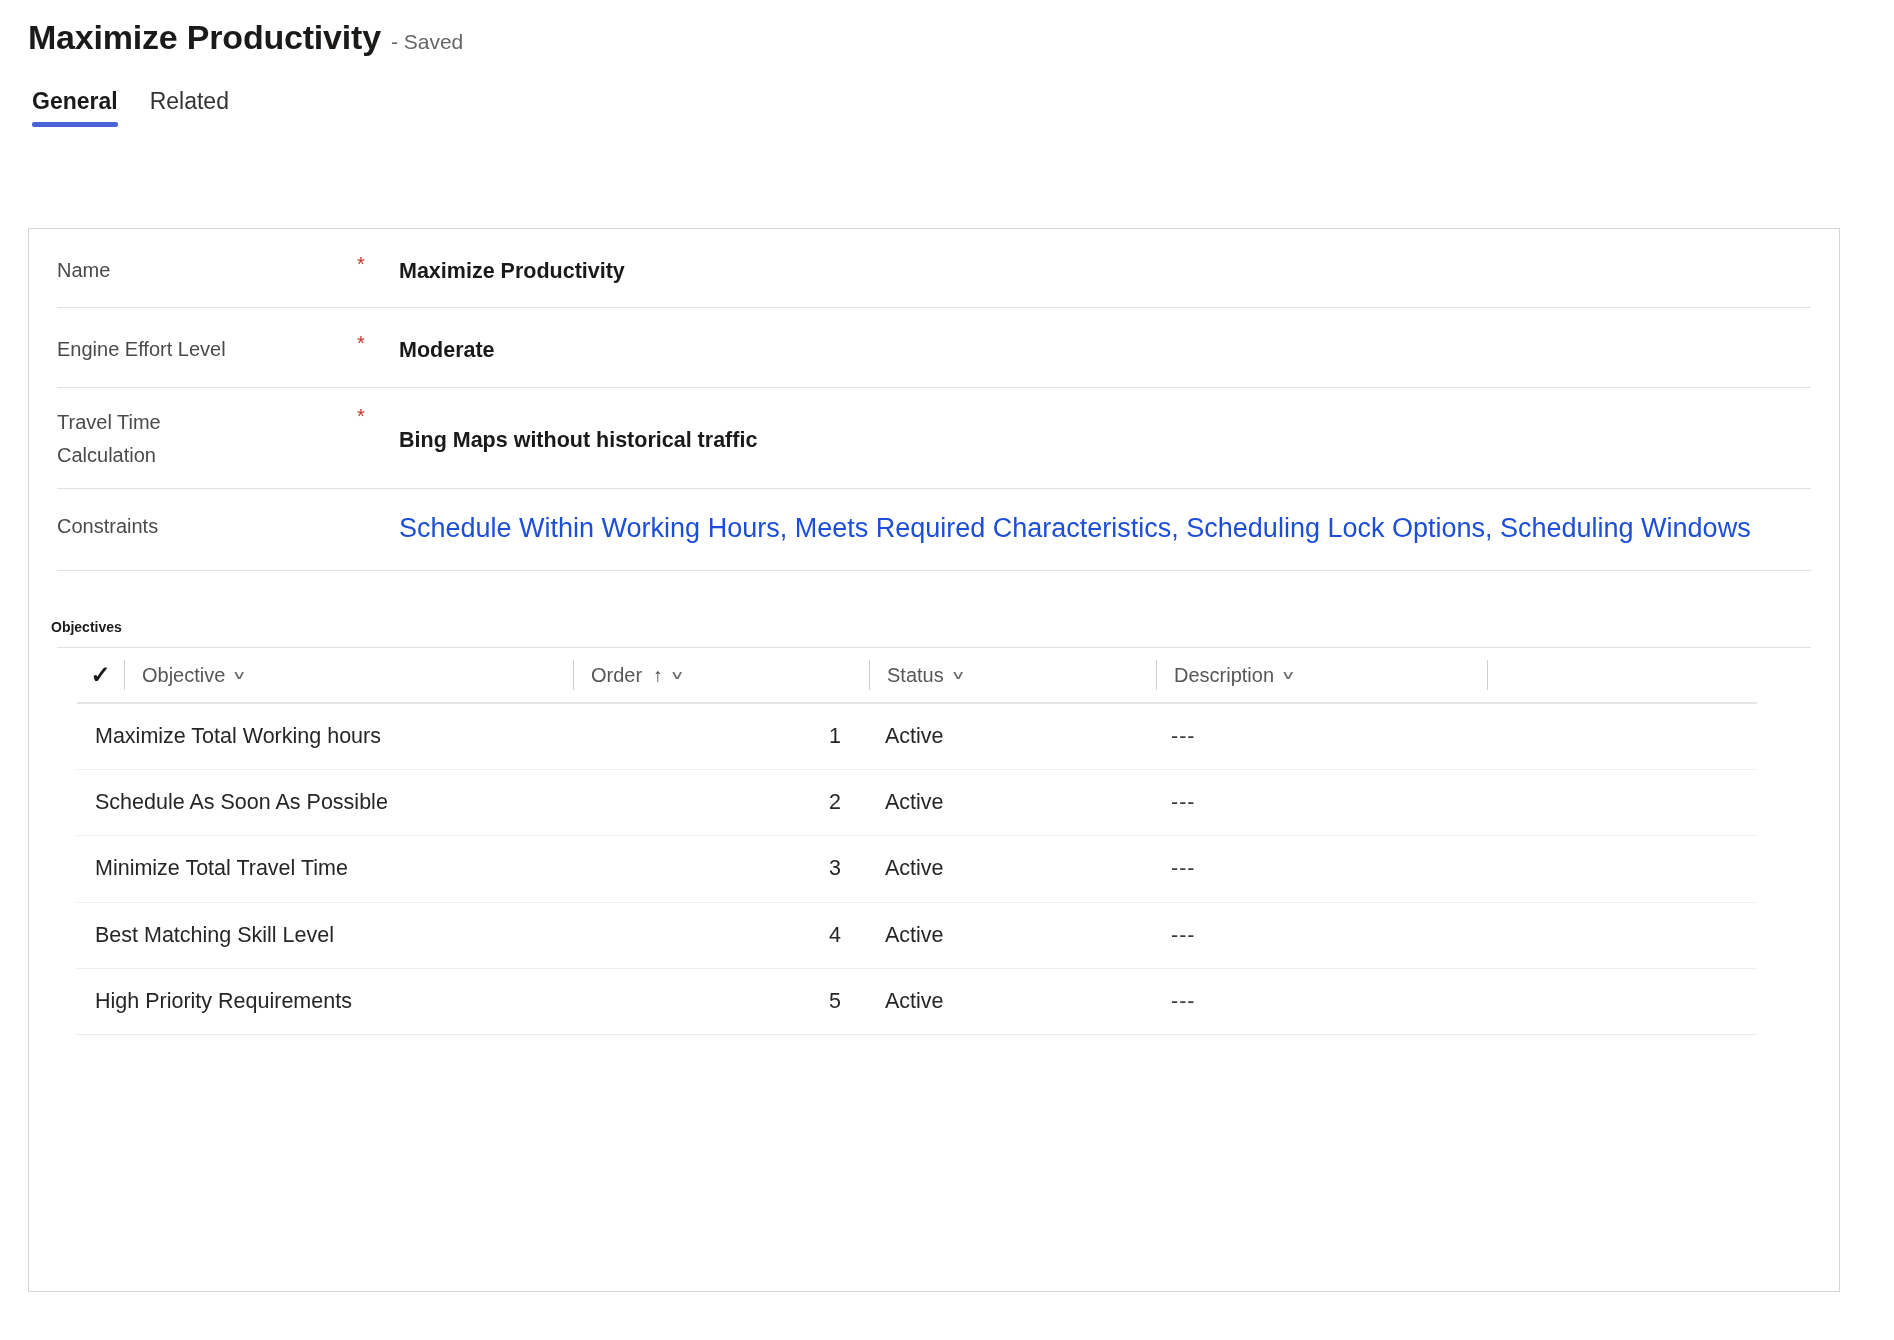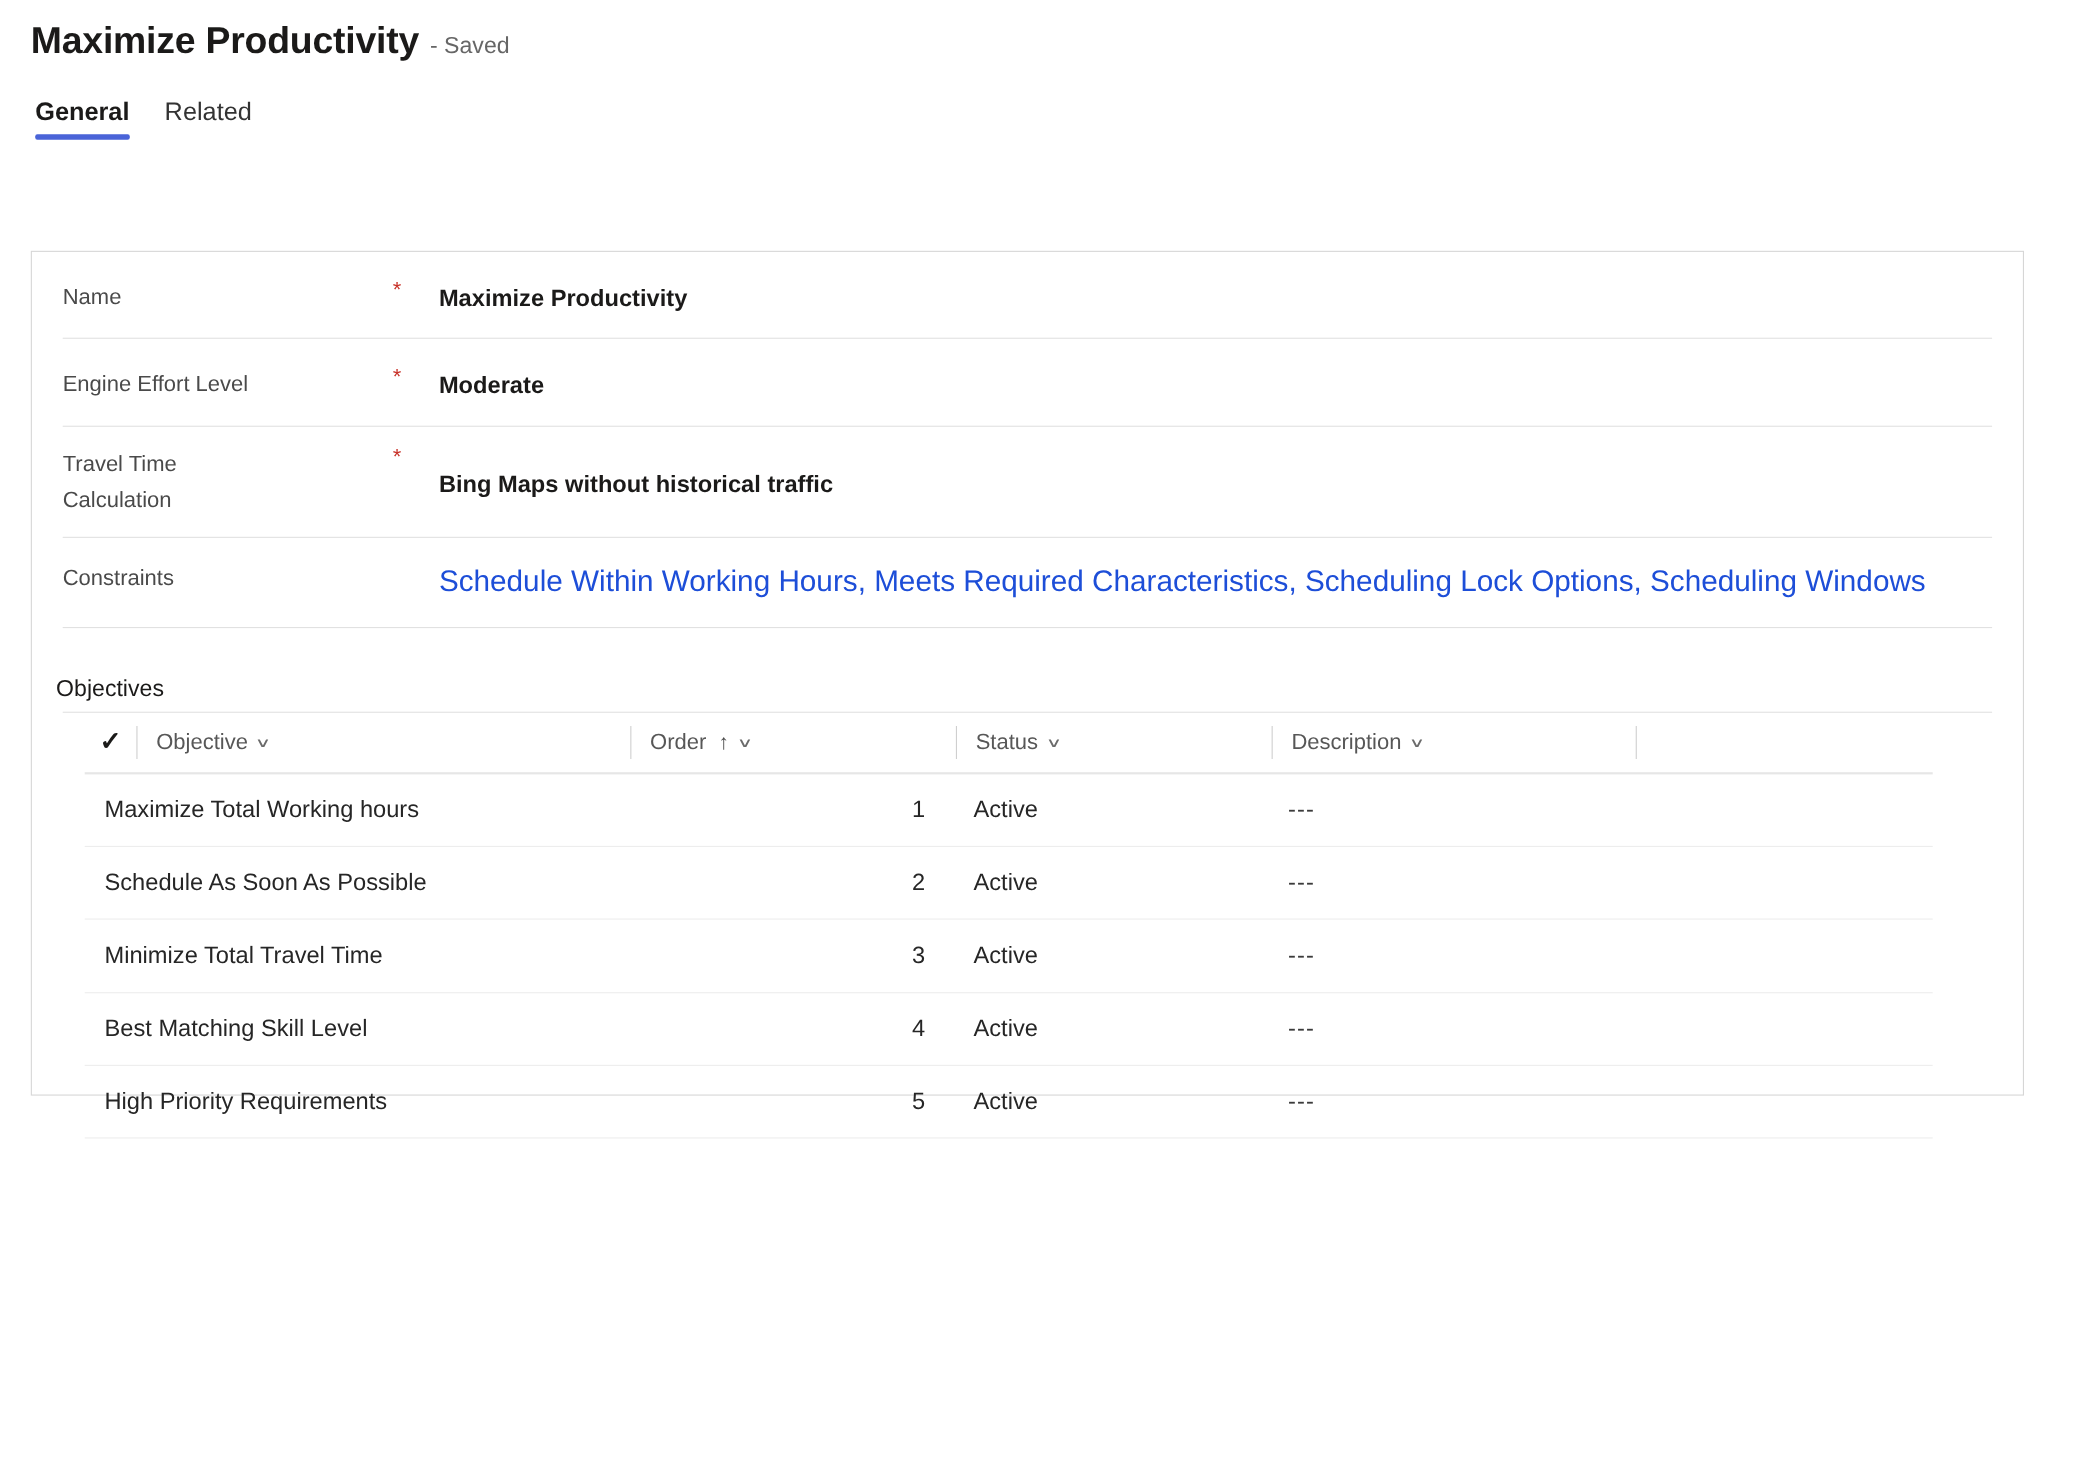--- a/index.html
+++ b/index.html
@@ -76,21 +76,21 @@
     background: #4a64d8;
     border-radius: 2px;
   }
 
   
   .card {
     position: absolute;
     left: 28px;
     top: 228px;
     width: 1812px;
-    height: 768px;
+    height: 1064px;
     border: 1px solid #d6d6d6;
     background: #ffffff;
   }
 
   
   .form-area {
     padding: 0 0 0 0;
   }
   .form-row {
     display: flex;
@@ -148,22 +148,22 @@
 
   
   .objectives-bar {
     display: flex;
     align-items: center;
     justify-content: space-between;
     padding: 0 28px 0 22px;
     height: 76px;
   }
   .objectives-title {
-    font-size: 21px;
-    font-weight: normal;
+    font-size: 14px;
+    font-weight: bold;
     color: #1b1a19;
     margin-top: 36px;
   }
   .objectives-actions {
     display: flex;
     align-items: center;
     gap: 10px;
   }
   .cmd-button {
     display: flex;

